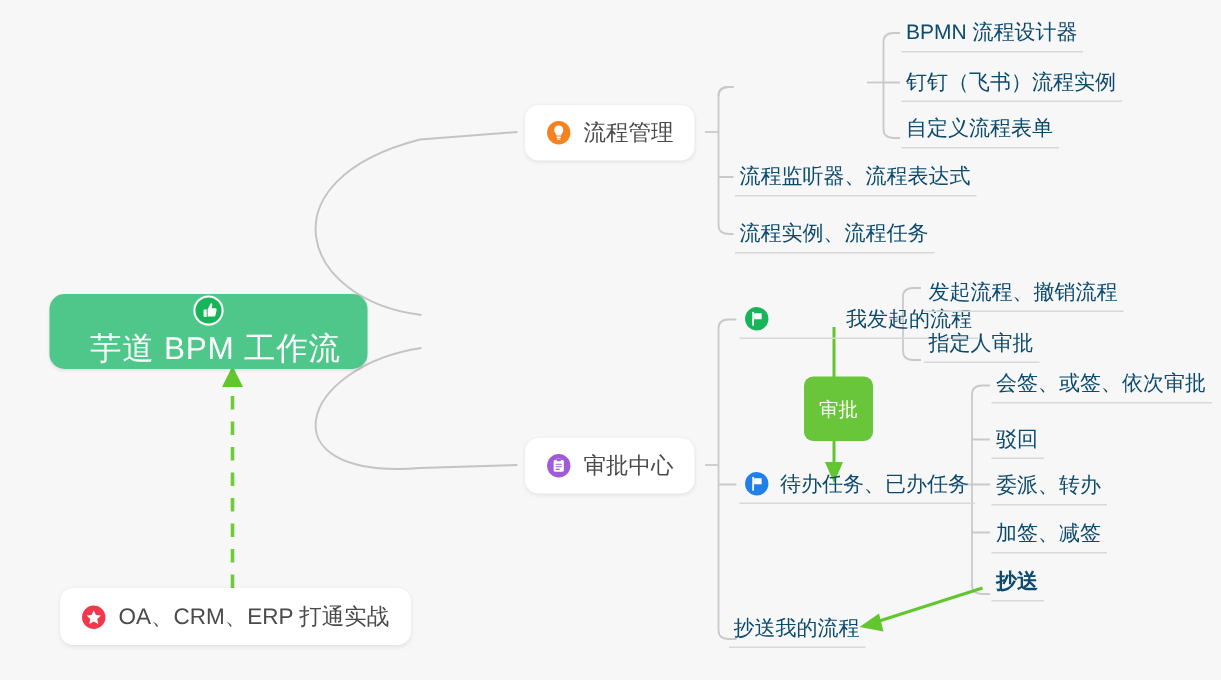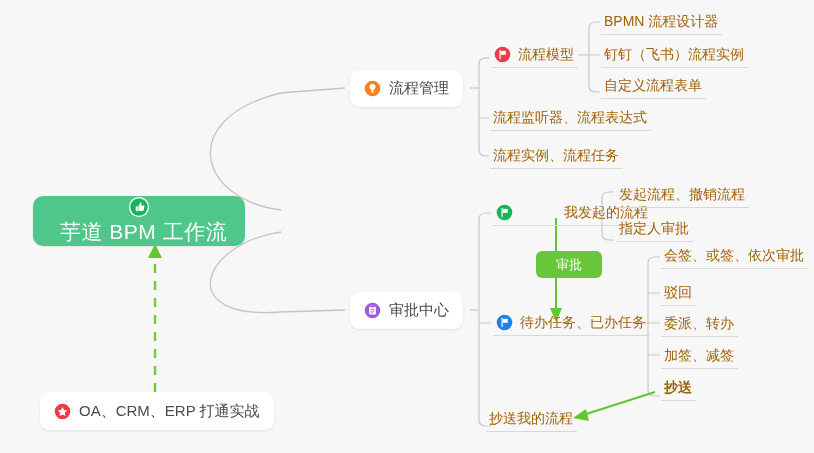--- a/index.html
+++ b/index.html
@@ -59,39 +59,39 @@
     height: 37px;
     color: #4a4a4a;
     font-size: 15px;
     box-shadow: 0 1px 3px rgba(0,0,0,0.09);
     align-items: center;
   }
   .card-node .label { margin-left: 8px; }
 
   
   .plain-node {
-    color: #a16207;
+    color: #0c4a6e;
     font-size: 14px;
     height: 26px;
     padding: 0 4px 0 3px;
     border-bottom: 1px solid #d8d8d8;
     background: transparent;
   }
   .plain-node .label { margin-left: 7px; }
   .plain-node.no-icon .label { margin-left: 0; }
 
   
   .chip-node {
     background: #6cc644;
     background: #69c53a;
     border-radius: 6px;
     color: #ffffff;
     font-size: 13px;
-    height: 27px;
-    padding: 0 20px;
+    height: 43px;
+    padding: 0 10px;
     justify-content: center;
     text-align: right;
   }
 
   
   .icon {
     width: 17px;
     height: 17px;
     flex: 0 0 17px;
     display: inline-block;
@@ -162,30 +162,20 @@
       <svg viewBox="0 0 24 24" width="17" height="17">
         <circle cx="12" cy="12" r="11" fill="#f5821f"></circle>
         <path d="M12 5.2c-2.5 0-4.3 1.9-4.3 4.2 0 1.55.85 2.6 1.5 3.45.35.45.55.8.55 1.2v.6h4.5v-.6c0-.4.2-.75.55-1.2.65-.85 1.5-1.9 1.5-3.45 0-2.3-1.8-4.2-4.3-4.2z" fill="#ffffff"></path>
         <rect x="9.9" y="15.6" width="4.2" height="1.25" rx="0.6" fill="#ffffff"></rect>
         <rect x="10.4" y="17.5" width="3.2" height="1.15" rx="0.57" fill="#ffffff"></rect>
       </svg>
     </span>
     <span class="label">流程管理</span>
   </div>
 
-  <div class="node plain-node" style="left:491px; top:42px;">
-    <span class="icon">
-      <svg viewBox="0 0 24 24" width="17" height="17">
-        <circle cx="12" cy="12" r="11" fill="#ef3b4e"></circle>
-        <path d="M8.6 6.2v11.6" stroke="#ffffff" stroke-width="1.7" stroke-linecap="round"></path>
-        <path d="M9.5 6.9h7.1v5.6H9.5z" fill="#ffffff"></path>
-      </svg>
-    </span>
-    <span class="label">流程模型</span>
-  </div>
 
   <div class="node plain-node no-icon" style="left:601px; top:9px;">
     <span class="label">BPMN 流程设计器</span>
   </div>
 
   <div class="node plain-node no-icon" style="left:601px; top:42px;">
     <span class="label">钉钉（飞书）流程实例</span>
   </div>
 
   <div class="node plain-node no-icon" style="left:601px; top:73px;">

